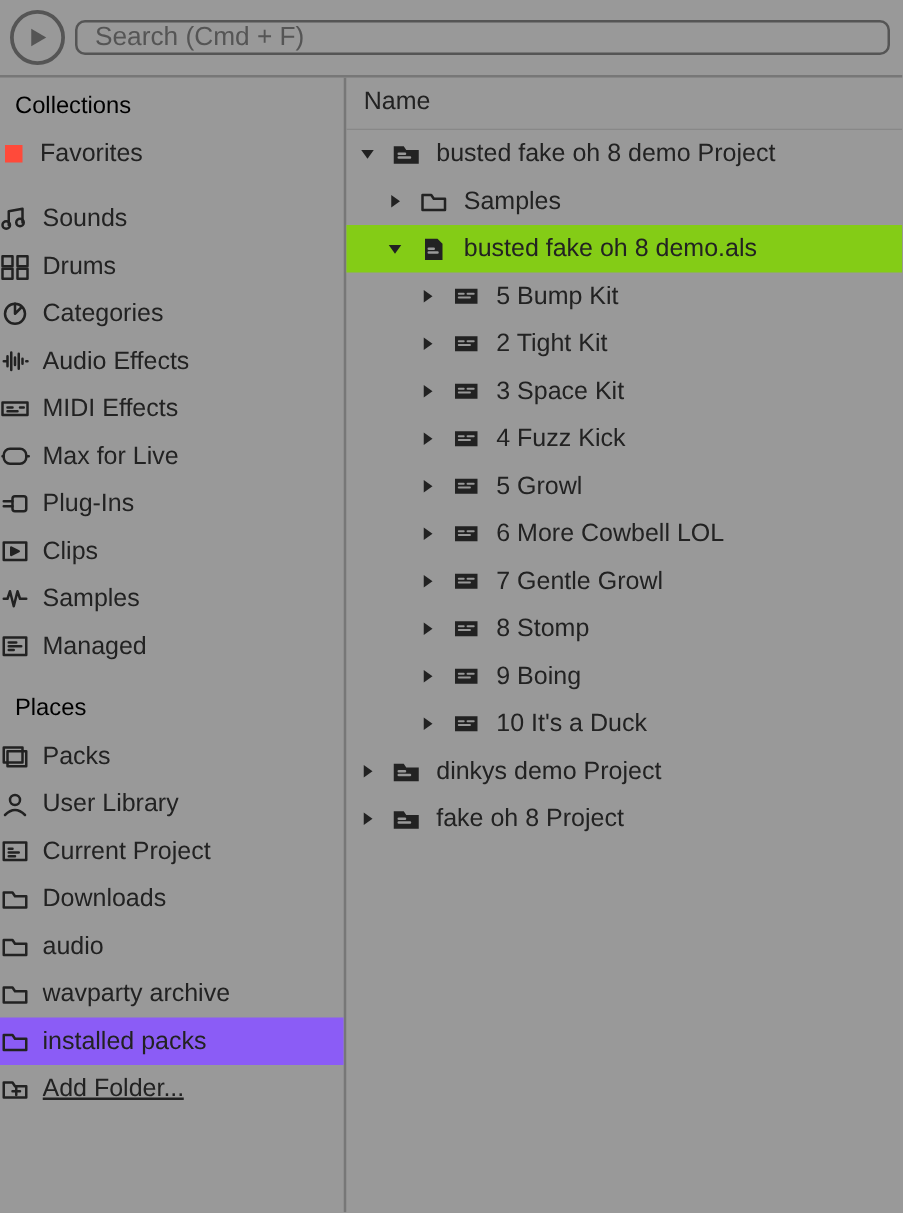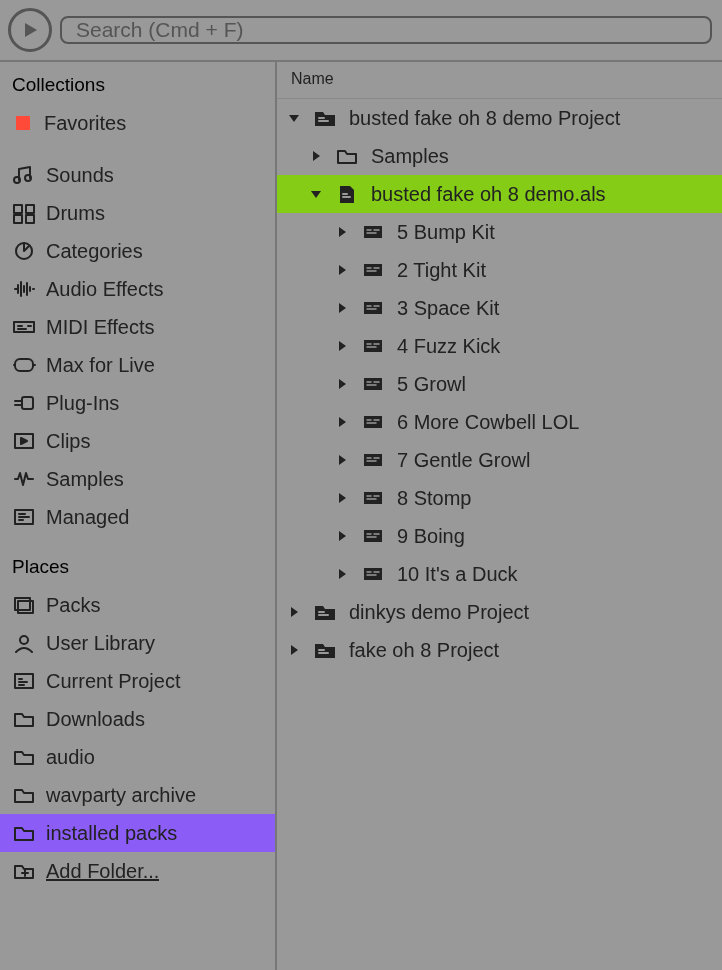--- a/index.html
+++ b/index.html
@@ -10,23 +10,23 @@
 .play-btn { width: 44px; height: 44px; border-radius: 50%; border: 3px solid #555; background: #999; display:flex; align-items:center; justify-content:center; cursor:pointer; }
 .play-btn svg { fill:#555; }
 .search { flex: 1; height: 28px; border: 2px solid #555; border-radius: 8px; background: #999; color:#555; font-size: 21px; padding: 0 14px; outline:none; }
 .search::placeholder { color:#555; }
 
 .main { flex:1; display:flex; overflow:hidden; }
 .sidebar { width: 277px; border-right: 2px solid #777; overflow-y:auto; padding: 6px 0 0 0; }
 .content { flex:1; overflow-y:auto; }
 
 .section-title { color:#000000; font-size:19px; padding: 6px 10px 8px 12px; font-weight:400; }
-.content-header { color:#222; font-size:16px; font-weight:400; padding: 8px 14px 10px 14px; border-bottom: 1px solid #888; }
-
-.row { display:flex; align-items:center; height: 38px; padding: 0 10px 0 12px; gap: 10px; font-size:20px; color:#222; cursor:pointer; }
+.content-header { color:#222; font-size:20px; font-weight:400; padding: 8px 14px 10px 14px; border-bottom: 1px solid #888; }
+
+.row { display:flex; align-items:center; height: 38px; padding: 0 10px 0 0; gap: 10px; font-size:20px; color:#222; cursor:pointer; }
 .row.selected { background: #8b5cf6; }
 .row .label { white-space:nowrap; overflow:hidden; text-overflow:ellipsis; }
 .add-folder .label { text-decoration: underline; }
 
 .fav-swatch { width:14px; height:14px; background:#ff4a3a; margin-left:4px; margin-right:4px; }
 
 .icon { width:24px; height:22px; display:inline-flex; align-items:center; justify-content:center; flex-shrink:0; }
 .icon svg { display:block; }
 
 .tree-row { display:flex; align-items:center; height:38px; font-size:20px; color:#222; cursor:pointer; padding-right:10px; gap:12px; }

